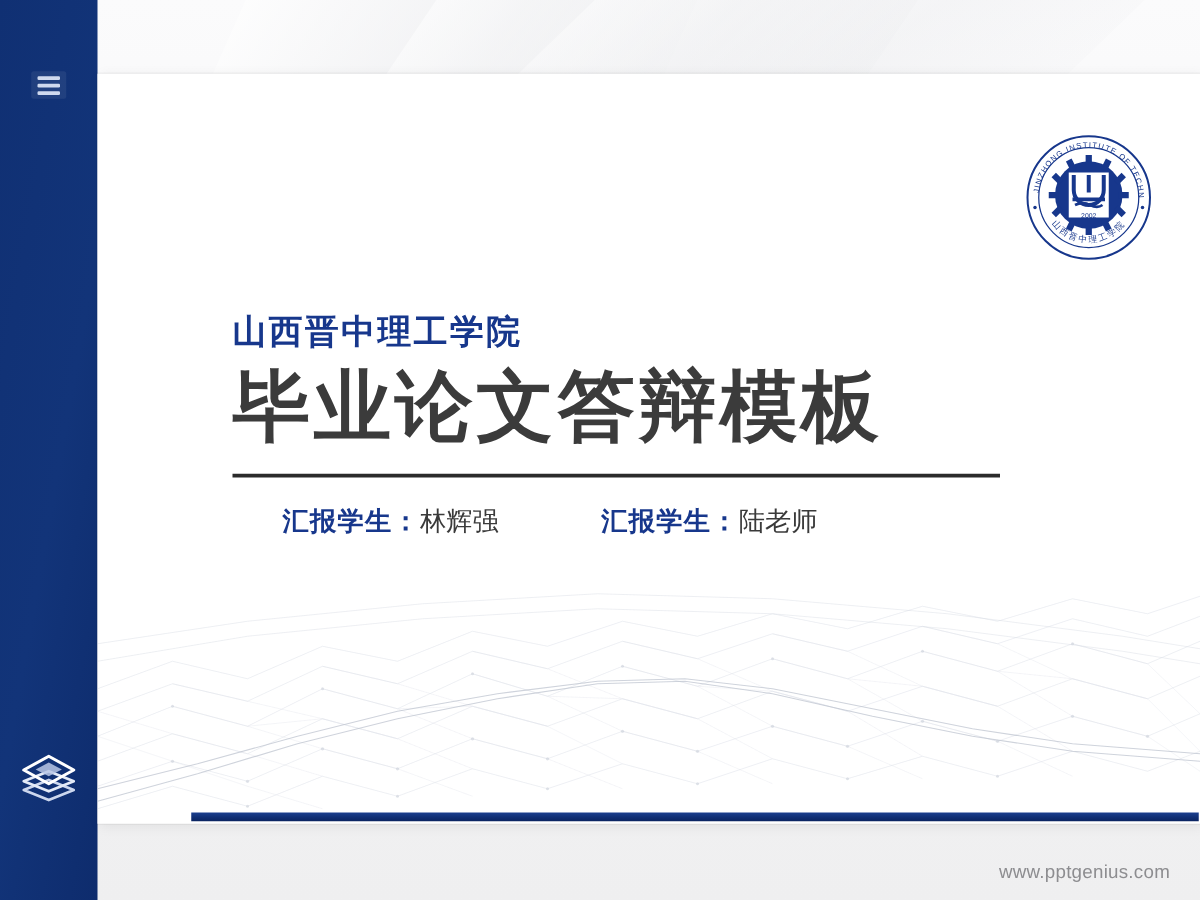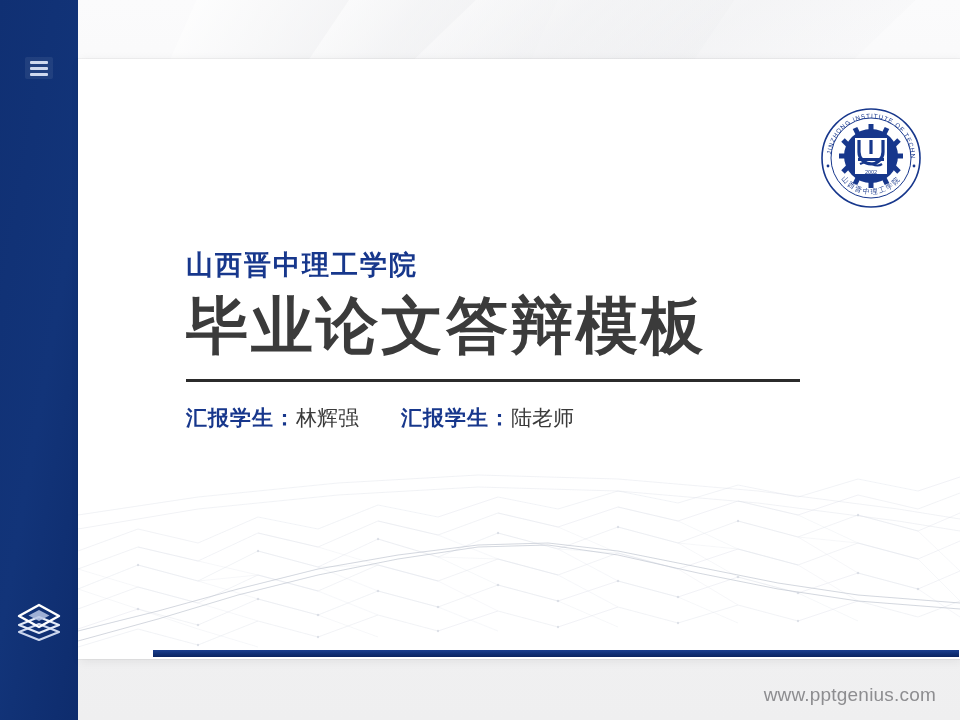--- a/index.html
+++ b/index.html
@@ -152,33 +152,34 @@
     margin-top: 22px;
     font-size: 21px;
     line-height: 1.3;
     white-space: nowrap;
     color: #3a3a3a;
   }
   .byline .lbl {
     font-weight: 700;
     color: #17378c;
     letter-spacing: 1px;
+    margin-left: 40px;
   }
   .byline .val {
     font-weight: 400;
     color: #3a3a3a;
     text-align: center;
   }
   .byline .gap { display: inline-block; width: 42px; }
 
   
   .watermark {
     position: absolute;
     right: 24px; bottom: 14px;
-    font-size: 19px;
+    font-size: 15px;
     color: #8d8d90;
     letter-spacing: .2px;
     margin-top: 44px;
   }
 </style>
 </head>
 <body>
 
 <div id="app">
 

